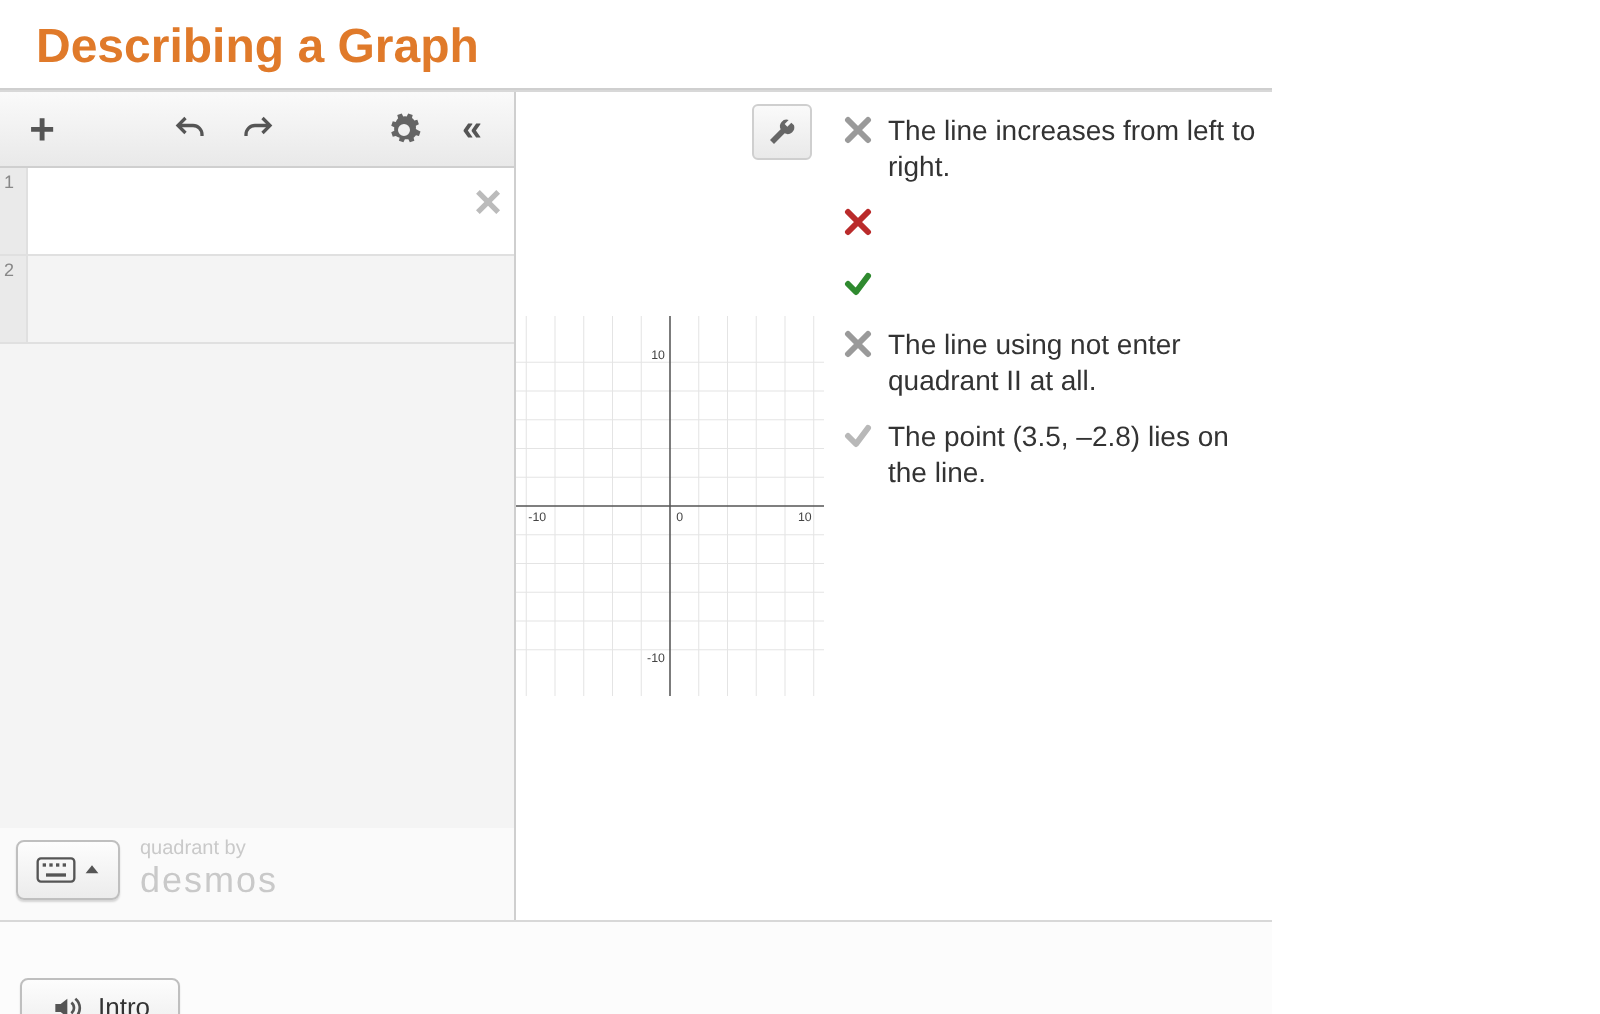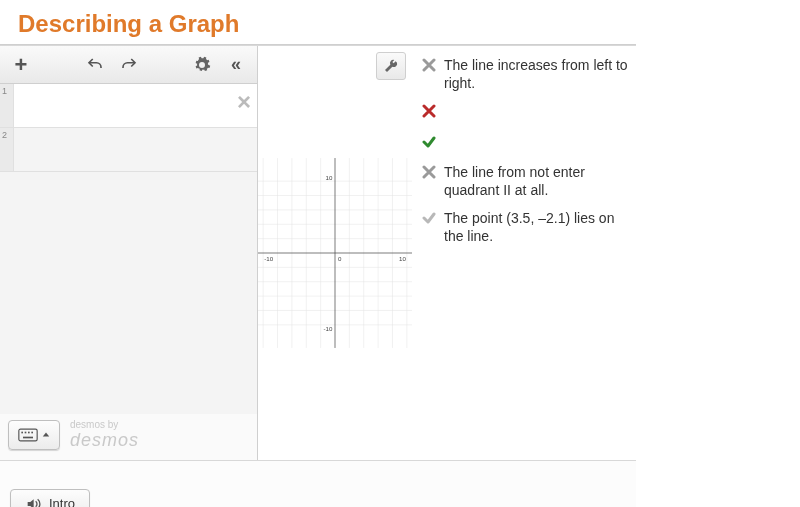--- a/index.html
+++ b/index.html
@@ -21,21 +21,21 @@
   .expr-row { display: flex; align-items: stretch; border-bottom: 1px solid #e0e0e0; min-height: 44px; }
   .expr-row.active { background: #fff; }
   .row-num { width: 14px; font-size: 9px; color: #888; padding: 2px 0 0 2px; background: #eaeaea; border-right: 1px solid #e0e0e0; }
   .row-body { flex: 1; position: relative; }
   .row-close { position: absolute; right: 6px; top: 6px; color: #bbb; font-size: 24px; font-weight: bold; cursor: pointer; line-height: 1; }
   .desmos-footer { display: flex; align-items: center; gap: 10px; padding: 6px 8px 10px; }
   .kbd-btn { width: 52px; height: 30px; border: 1px solid #bfbfbf; border-radius: 4px; background: linear-gradient(#fdfdfd,#ececec); display: flex; align-items: center; justify-content: center; gap: 4px; color: #555; cursor: pointer; box-shadow: 0 1px 1px rgba(0,0,0,.15); }
   .kbd-btn svg.kbd { width: 20px; height: 14px; }
   .kbd-btn svg.caret { width: 8px; height: 8px; }
   .desmos-logo { color: #c9c9c9; font-size: 10px; line-height: 1.05; }
-  .desmos-logo .big { font-size: 18px; letter-spacing: 1px; font-style: italic; }
+  .desmos-logo .big { font-size: 18px; letter-spacing: 1px; }
 
   
   .graph-pane { position: relative; flex: 1; overflow: hidden; }
   .wrench { position: absolute; top: 6px; right: 6px; width: 30px; height: 28px; border: 1px solid #cfcfcf; border-radius: 3px; background: linear-gradient(#fafafa,#e9e9e9); display: flex; align-items: center; justify-content: center; color: #666; cursor: pointer; z-index: 5; }
   .wrench svg { width: 16px; height: 16px; }
   .graph-svg { width: 100%; height: 100%; display: block; }
   .grid line { stroke: #e4e4e4; stroke-width: 1; }
   .axis line { stroke: #555; stroke-width: 1.5; }
   .tick-text { font-size: 12px; fill: #444; font-family: Arial; }
 
@@ -118,21 +118,21 @@
               <rect x="8" y="4" width="2" height="2" fill="#555"></rect>
               <rect x="12" y="4" width="2" height="2" fill="#555"></rect>
               <rect x="16" y="4" width="2" height="2" fill="#555"></rect>
               <rect x="6" y="10" width="12" height="2" fill="#555"></rect>
             </svg>
           <svg class="caret" viewBox="0 0 10 10">
               <path d="M1 7 L5 2 L9 7" fill="#555"></path>
             </svg>
         </div>
         <div class="desmos-logo">
-          <div>desmos by</div>
+          <div>quadrant by</div>
           <div class="big">desmos</div>
         </div>
       </div>
     </div>
 
     <div class="graph-pane">
       <div class="wrench">
         <svg viewBox="0 0 24 24" fill="currentColor">
             <path d="M21 7a5 5 0 01-7 6L6 21l-3-3 8-8a5 5 0 016-7l-3 3 2 2 3-3z"></path>
           </svg>
@@ -187,27 +187,27 @@
           </div>
           <div class="stmt">
             <span><svg class="mark mark-check" viewBox="0 0 14 14">
                 <path d="M2 7 L6 11 L12 3" fill="none" stroke-width="3" stroke-linecap="round" stroke-linejoin="round"></path>
               </svg></span>
           </div>
           <div class="stmt">
             <span><svg class="mark mark-x-grey" viewBox="0 0 14 14">
                 <path d="M2 2 L12 12 M12 2 L2 12" stroke-width="3" stroke-linecap="round"></path>
               </svg></span>
-            <span>The line from not enter quadrant II at all.</span>
+            <span>The line using not enter quadrant II at all.</span>
           </div>
           <div class="stmt">
             <span><svg class="mark mark-check-grey" viewBox="0 0 14 14">
                 <path d="M2 7 L6 11 L12 3" fill="none" stroke-width="3" stroke-linecap="round" stroke-linejoin="round"></path>
               </svg></span>
-            <span>The point (3.5, –2.1) lies on the line.</span>
+            <span>The point (3.5, –2.8) lies on the line.</span>
           </div>
         </div>
     </div>
 
   </div>
 
   <div class="bottom-bar">
     <div class="intro-btn">
       <svg viewBox="0 0 24 24" fill="none" stroke="currentColor" stroke-width="2">
           <path d="M4 9v6h4l5 4V5L8 9H4z" fill="currentColor" stroke="none"></path>

